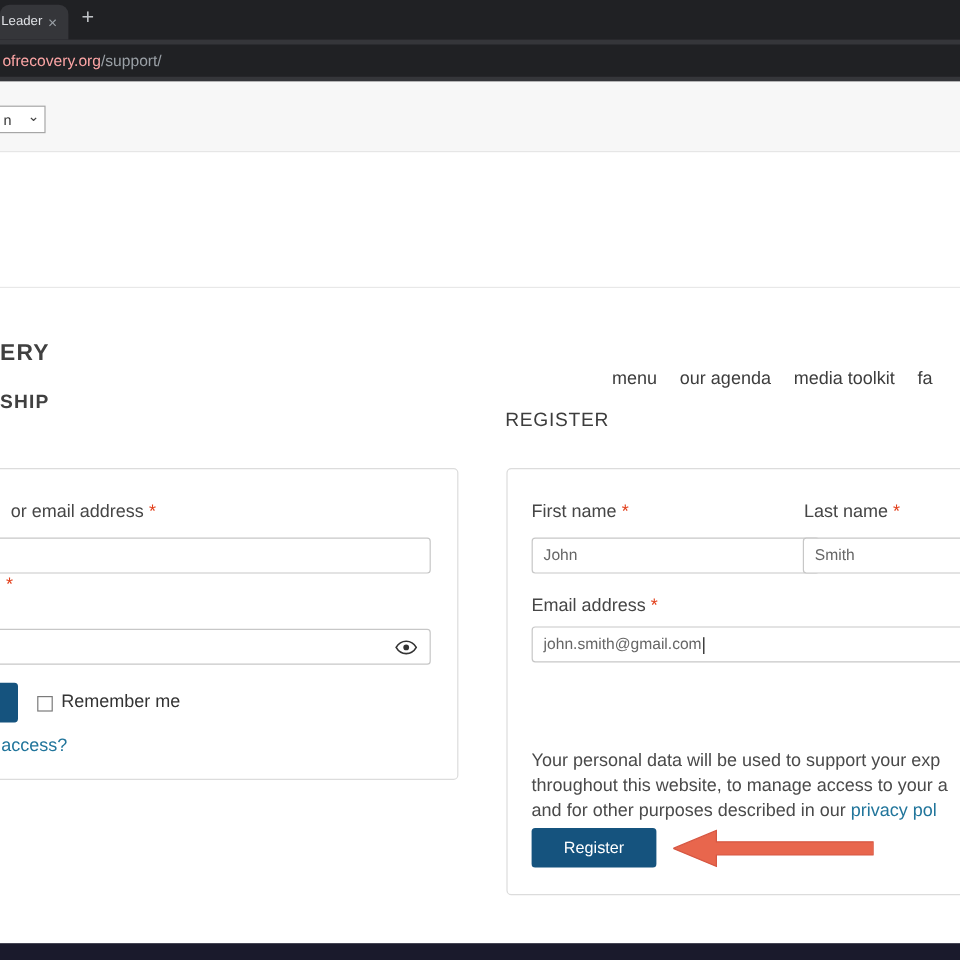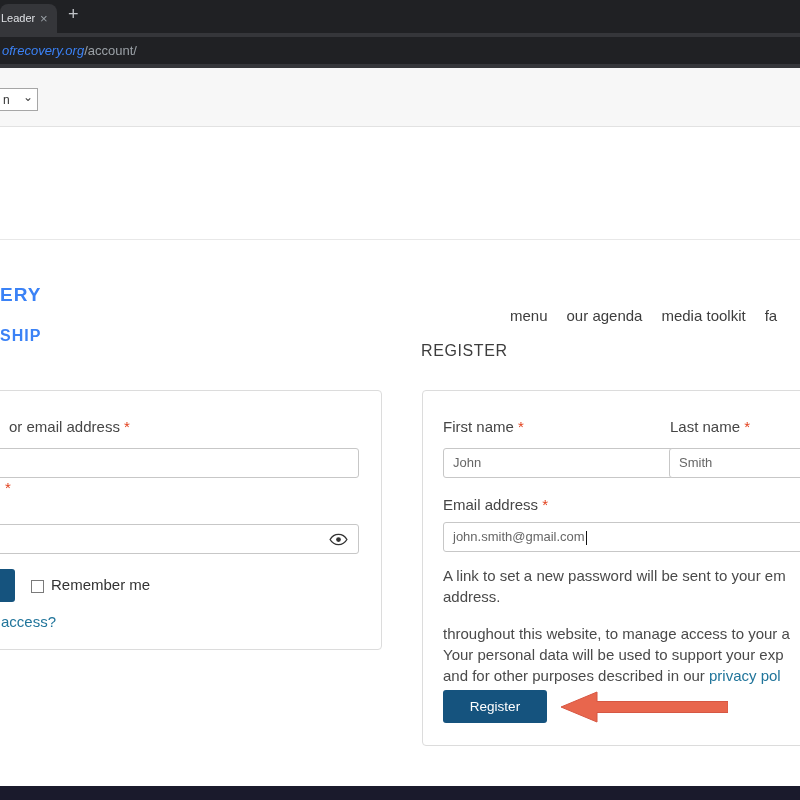--- a/index.html
+++ b/index.html
@@ -14,37 +14,37 @@
   #tab { position:absolute; left:0; top:4px; width:57px; height:29px; background:#35363a;
          border-radius:8px 8px 0 0; color:#dfe1e5; font-size:11px; overflow:hidden; }
   #tab-title { position:absolute; left:1px; top:8px; white-space:nowrap; }
   #tab-close { position:absolute; left:40px; top:7px; color:#9aa0a6; font-size:13px; }
   #new-tab { position:absolute; left:68px; top:4px; color:#c0c3c7; font-size:18px; }
 
   #addressbar { left:0; top:33px; width:800px; height:35px; background:#35363a; }
   #omnibox { position:absolute; left:-20px; top:4px; width:840px; height:27px;
              background:#202124; border-radius:14px; }
   #url { position:absolute; left:22px; top:6px; font-size:13px; white-space:nowrap; }
-  #url .domain { color:#3b82f6;font-style:italic; }
+  #url .domain { color:#fca5a5; }
   #url .path { color:#9aa0a6; }
 
   
   #utilitybar { left:0; top:68px; width:800px; height:58px; background:#f7f7f7;
                 border-bottom:1px solid #e2e2e2; }
   #lang { position:absolute; left:-30px; top:20px; width:66px; height:21px; background:#fff;
           border:1px solid #a6a6a6; font-size:12px; color:#333; }
   #lang-value { position:absolute; left:32px; top:4px; }
   #lang-caret { position:absolute; left:52px; top:1px; color:#444; font-size:12px; }
   #create-account { position:absolute; left:737px; top:90px; font-size:12px; letter-spacing:1px;
                     color:#4c4c4c; white-space:nowrap; }
 
   
   #siteheader { left:0; top:127px; width:800px; height:112px; background:#fff;
                 border-bottom:1px solid #e8e8e8; }
-  #logo { position:absolute; left:0; top:158px; color:#3b82f6; font-weight:bold; line-height:1.1; }
+  #logo { position:absolute; left:0; top:158px; color:#404040; font-weight:bold; line-height:1.1; }
   #logo-line1 { font-size:19px; letter-spacing:1px; }
   #logo-line2 { font-size:16px; letter-spacing:1px; margin-top:21px; }
   #nav { position:absolute; left:510px; top:180px; display:flex; gap:19px;
          font-size:15px; color:#3d3d3d; white-space:nowrap; }
   #nav .nav-item { cursor:pointer; }
 
   
   #register-heading { left:421px; top:342px; font-size:16px; color:#3d3d3d; letter-spacing:0.6px; }
   .panel { border:1px solid #dcdcdc; border-radius:4px; background:#fff; }
   #register-box { left:422px; top:390px; width:400px; height:354px; }
@@ -93,21 +93,21 @@
   <div id="tab">
     <span id="tab-title">Leader</span>
     <span id="tab-close">×</span>
   </div>
   <span id="new-tab">+</span>
 </div>
 
 <div class="abs" id="addressbar">
   <div id="omnibox">
     <div id="url">
-      <span class="domain">ofrecovery.org</span><span class="path">/account/</span>
+      <span class="domain">ofrecovery.org</span><span class="path">/support/</span>
     </div>
   </div>
 </div>
 
 <div class="abs" id="utilitybar">
   <div id="lang">
     <span id="lang-value">n</span>
     <span id="lang-caret">⌄</span>
   </div>
   <span id="create-account">CREATE AN</span>
@@ -142,28 +142,24 @@
   <div class="abs field-input" id="ln-input">Smith</div>
 
   <div class="abs field-label" id="em-label">
     <span>Email address</span>
     <span class="req">*</span>
   </div>
   <div class="abs field-input" id="em-input">
     <span>john.smith@gmail.com</span><span class="cursor"></span>
   </div>
 
-  <div class="abs para" id="note">
-    <div>A link to set a new password will be sent to your em</div>
-    <div>address.</div>
-  </div>
 
   <div class="abs para" id="privacy">
+    <div>Your personal data will be used to support your exp</div>
     <div>throughout this website, to manage access to your a</div>
-    <div>Your personal data will be used to support your exp</div>
     <div><span>and for other purposes described in our </span><span class="link">privacy pol</span></div>
   </div>
 
   <div class="abs" id="register-btn">Register</div>
 
   <svg class="abs" id="arrow" viewBox="0 0 167 32">
     <polygon points="0,16 36,1 36,10.5 167,10.5 167,21.5 36,21.5 36,31" fill="#e8664d" stroke="#d65743" stroke-width="1"></polygon>
   </svg>
 </div>
 

